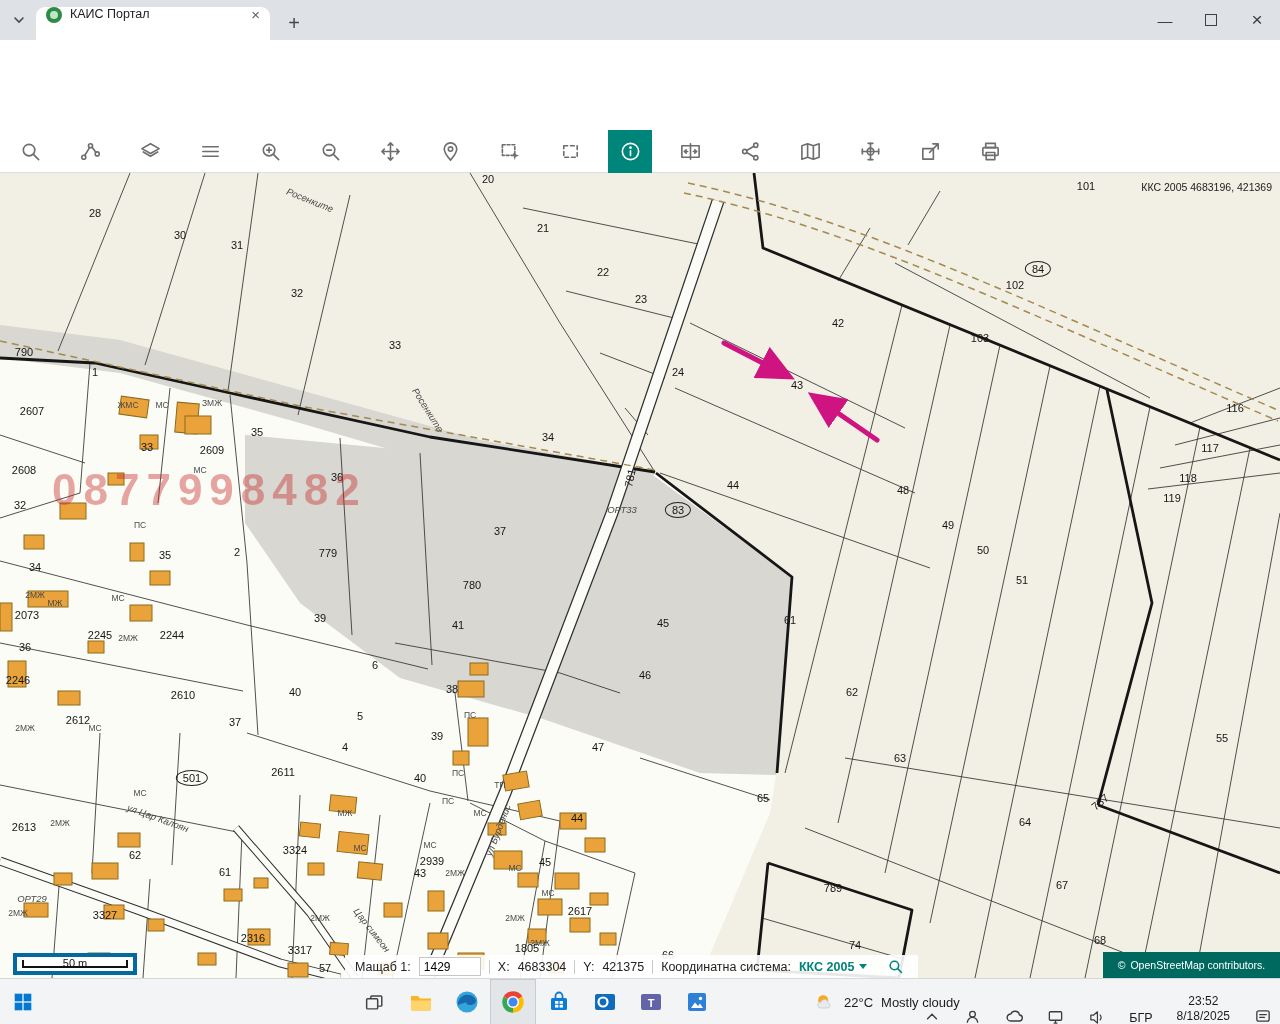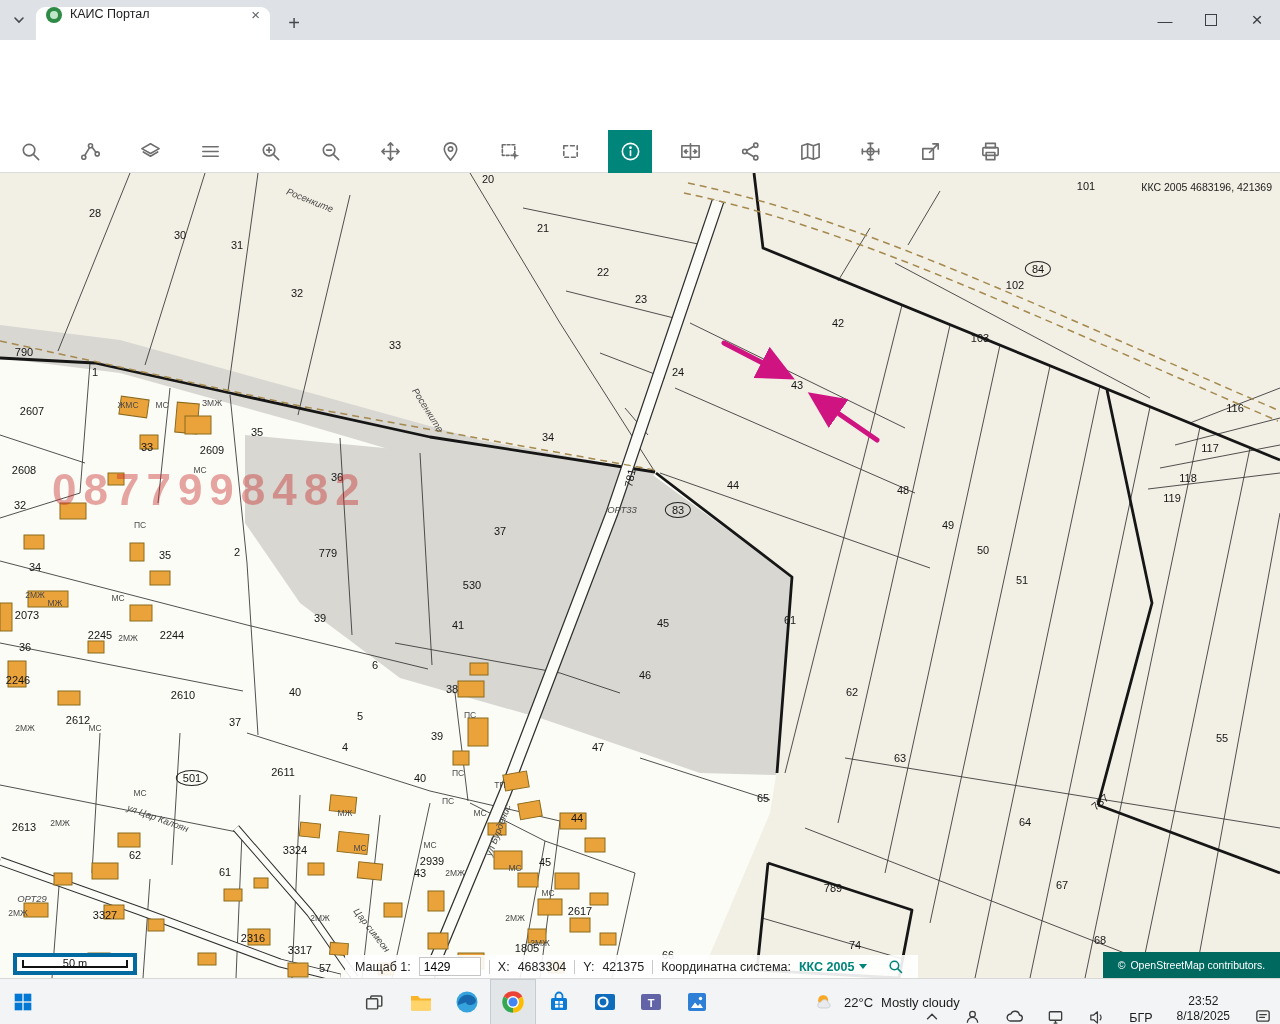--- a/index.html
+++ b/index.html
@@ -519,21 +519,21 @@
       <div class="plabel" style="left: 95px; top: 199px;">1</div>
       <div class="plabel" style="left: 32px; top: 238px;">2607</div>
       <div class="plabel" style="left: 147px; top: 274px;">33</div>
       <div class="plabel" style="left: 212px; top: 277px;">2609</div>
       <div class="plabel" style="left: 257px; top: 259px;">35</div>
       <div class="plabel" style="left: 337px; top: 304px;">36</div>
       <div class="plabel" style="left: 24px; top: 297px;">2608</div>
       <div class="plabel" style="left: 500px; top: 358px;">37</div>
       <div class="plabel" style="left: 20px; top: 332px;">32</div>
       <div class="plabel" style="left: 328px; top: 380px;">779</div>
-      <div class="plabel" style="left: 472px; top: 412px;">530</div>
+      <div class="plabel" style="left: 472px; top: 412px;">780</div>
       <div class="plabel" style="left: 237px; top: 379px;">2</div>
       <div class="plabel" style="left: 35px; top: 394px;">34</div>
       <div class="plabel" style="left: 165px; top: 382px;">35</div>
       <div class="plabel" style="left: 320px; top: 445px;">39</div>
       <div class="plabel" style="left: 458px; top: 452px;">41</div>
       <div class="plabel" style="left: 663px; top: 450px;">45</div>
       <div class="plabel" style="left: 27px; top: 442px;">2073</div>
       <div class="plabel" style="left: 100px; top: 462px;">2245</div>
       <div class="plabel" style="left: 172px; top: 462px;">2244</div>
       <div class="plabel" style="left: 25px; top: 474px;">36</div>

